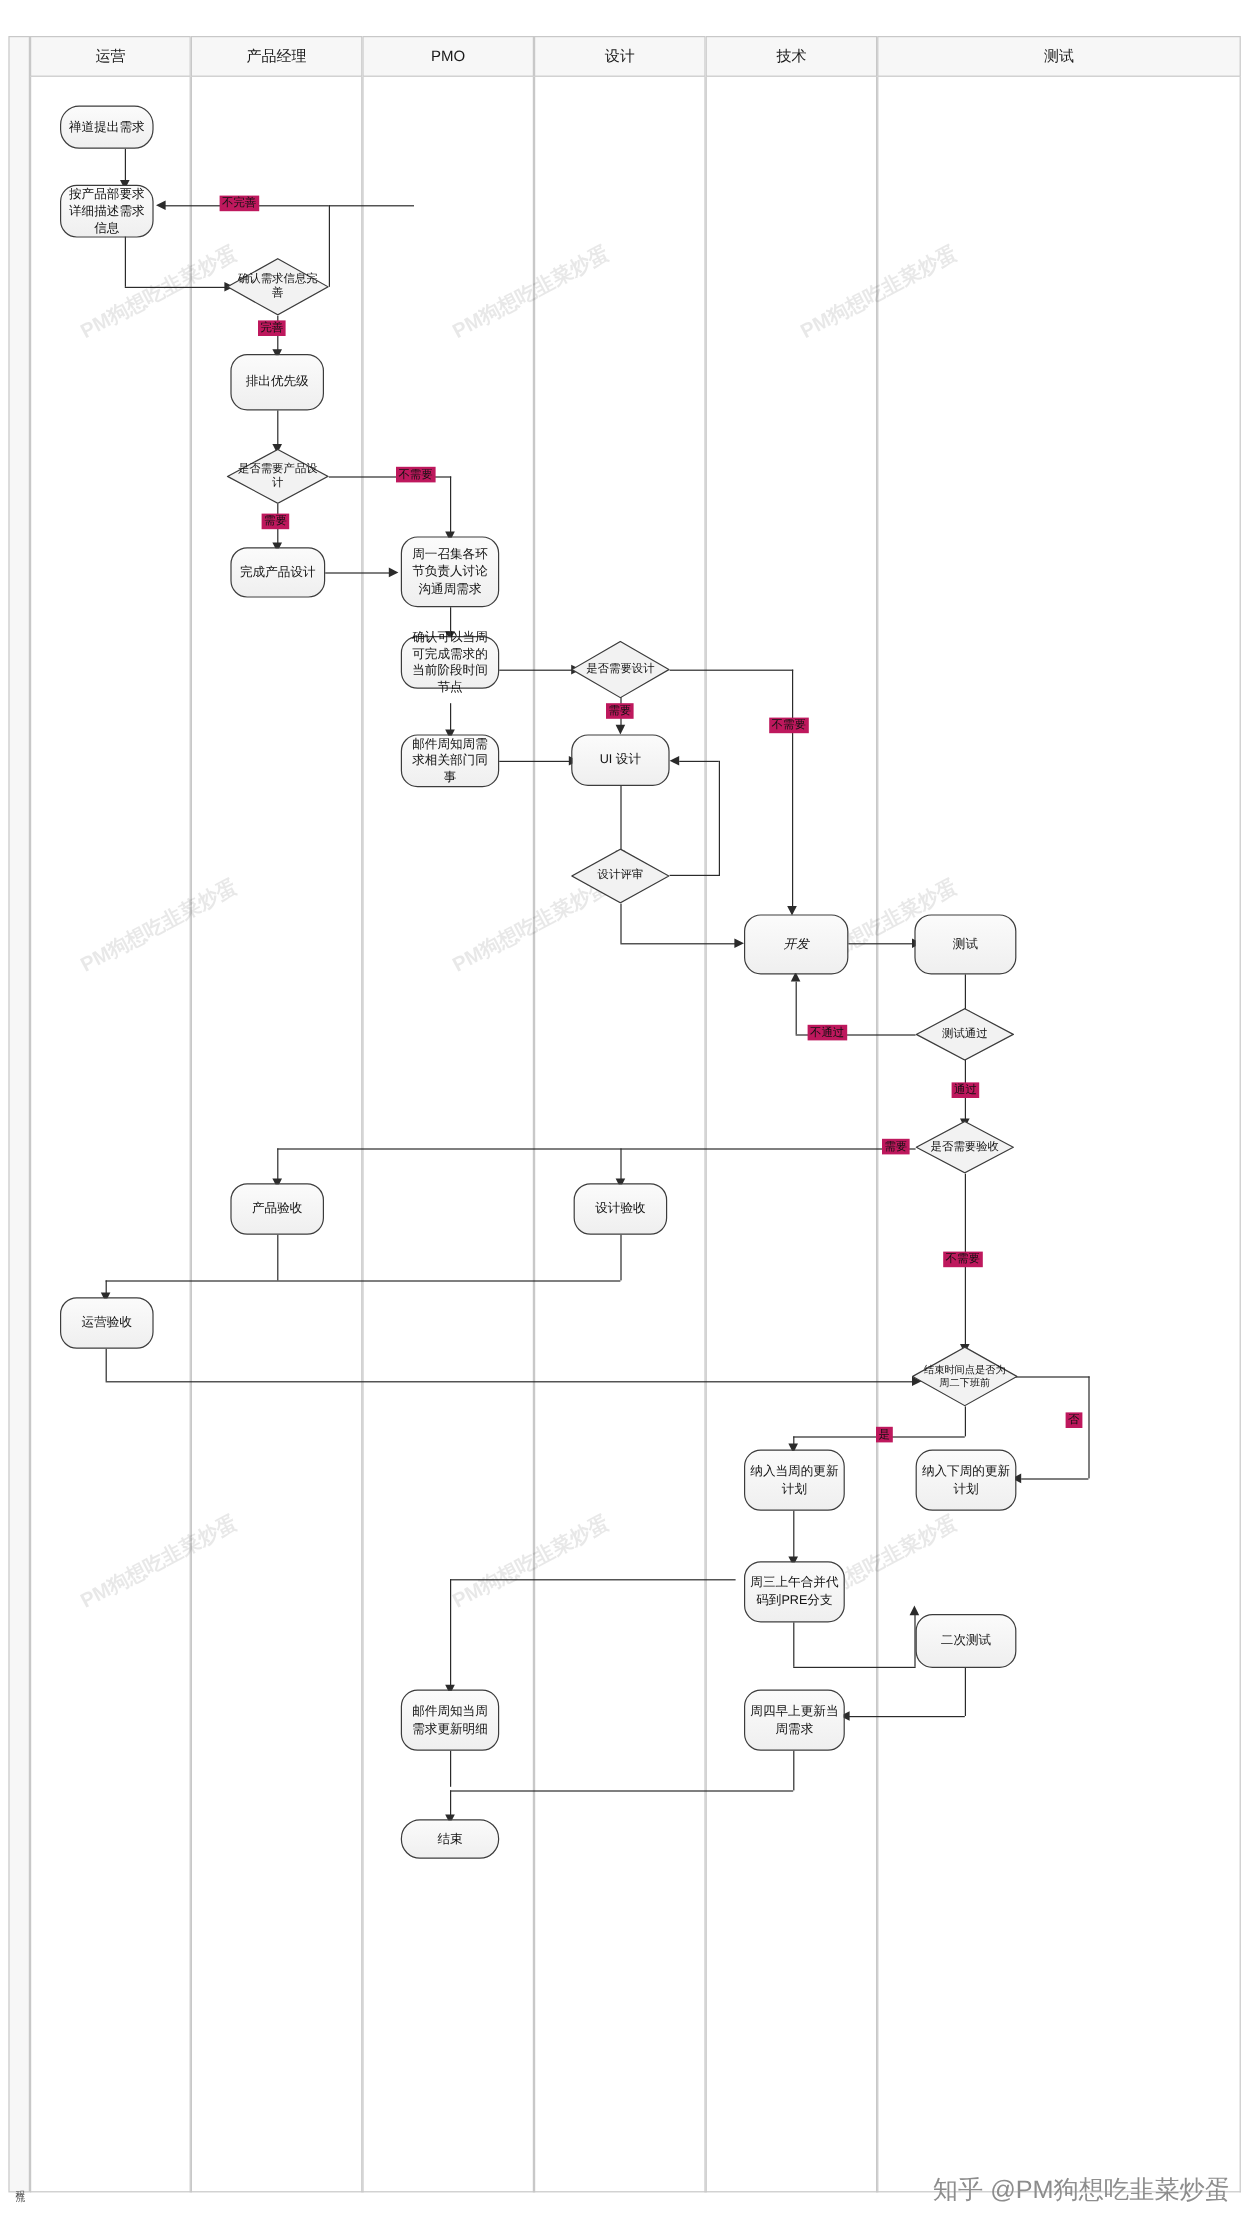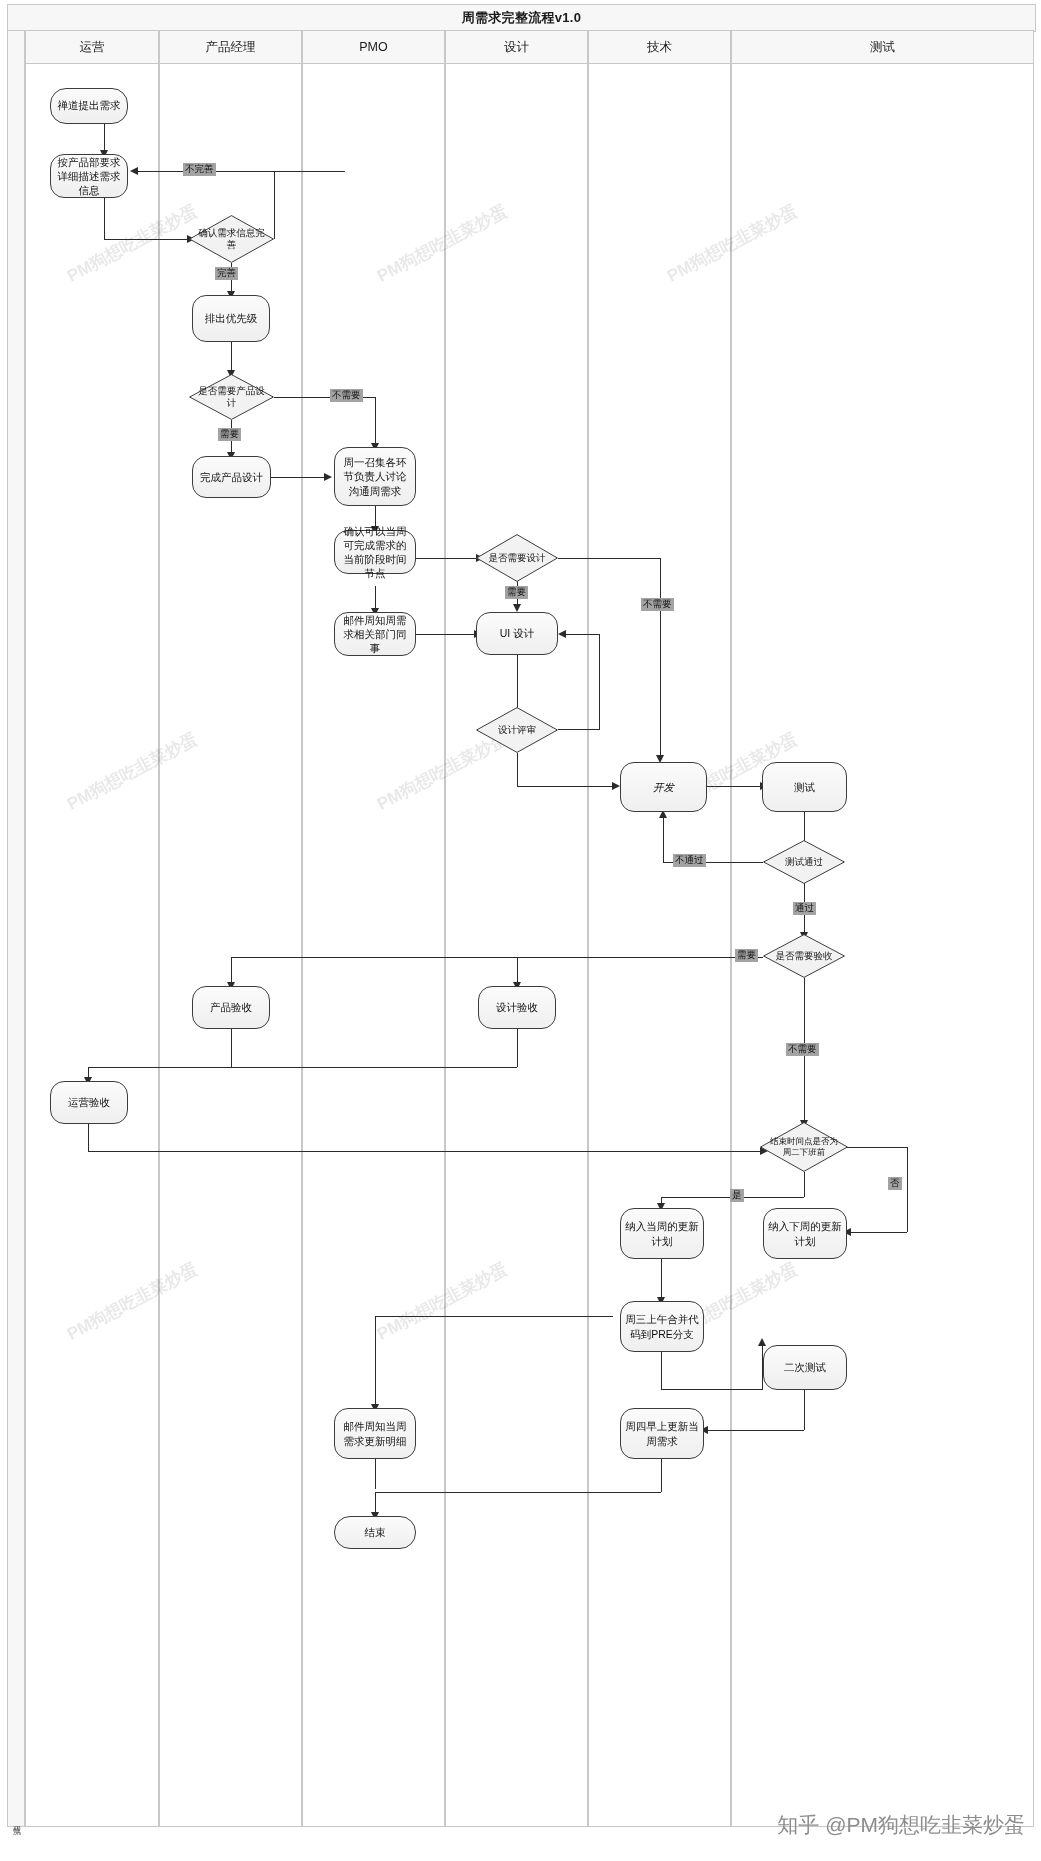--- a/index.html
+++ b/index.html
@@ -39,35 +39,32 @@
 
   
   .ln{position:absolute;background:#2b2b2b;}
   .lnh{height:1px;}
   .lnv{width:1px;}
   .arrow{position:absolute;width:0;height:0;}
   .ar-down{border-left:4.5px solid transparent;border-right:4.5px solid transparent;border-top:8px solid #2b2b2b;}
   .ar-up{border-left:4.5px solid transparent;border-right:4.5px solid transparent;border-bottom:8px solid #2b2b2b;}
   .ar-right{border-top:4.5px solid transparent;border-bottom:4.5px solid transparent;border-left:8px solid #2b2b2b;}
   .ar-left{border-top:4.5px solid transparent;border-bottom:4.5px solid transparent;border-right:8px solid #2b2b2b;}
-  .elabel{position:absolute;font-size:9.5px;color:#111;background:#a3a3a3;padding:0 2px;white-space:nowrap;}
+  .elabel{position:absolute;font-size:9.5px;color:#111;background:#be185d;padding:0 2px;white-space:nowrap;}
 
   
   .wm{position:absolute;font-size:17px;color:rgba(30,30,30,.10);
     transform:rotate(-28deg);white-space:nowrap;pointer-events:none;font-weight:bold;}
   .zh-wm{position:absolute;right:16px;bottom:22px;font-size:21px;color:#8d8d8d;white-space:nowrap;}
 </style>
 </head>
 <body>
 
 <div id="page">
 
-  <div class="title-bar">
-    <span>周需求完整流程v1.0</span>
-  </div>
 
   <div class="lane-head-row">
     <div class="lane-head" style="left:18px;width:134px;">
       <span>运营</span>
       </div>
     <div class="lane-head" style="left:152px;width:143px;">
       <span>产品经理</span>
       </div>
     <div class="lane-head" style="left:295px;width:143px;">
       <span>PMO</span>

